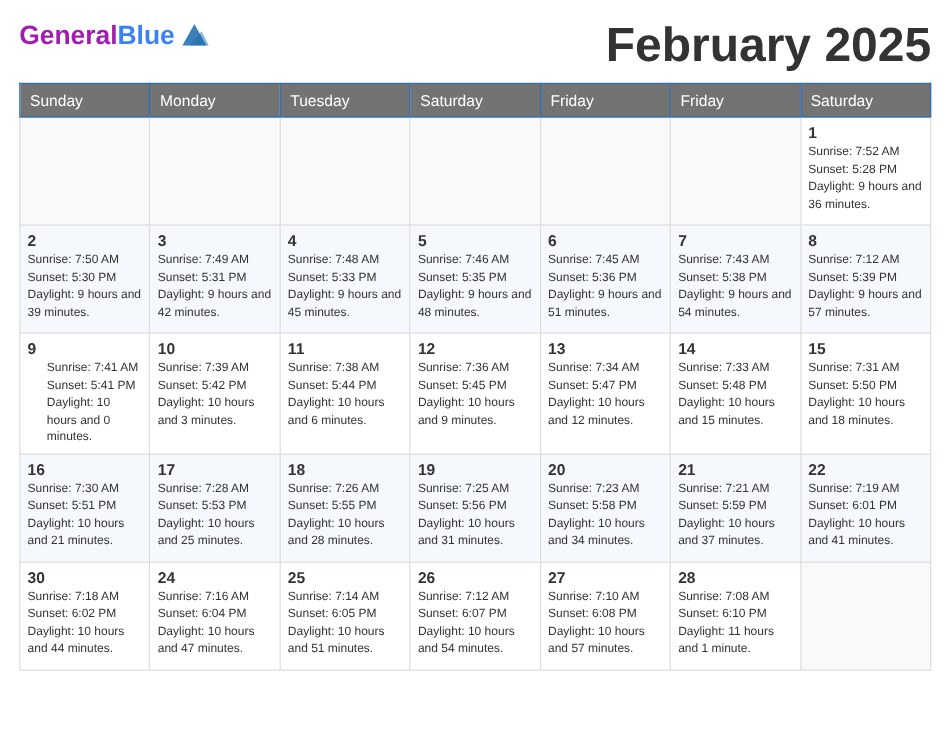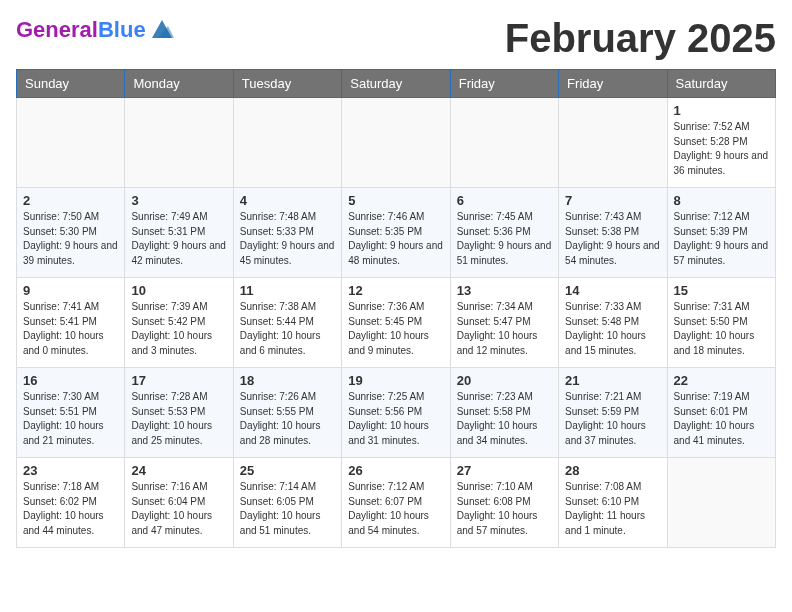--- a/index.html
+++ b/index.html
@@ -173,21 +173,21 @@
         <td>
           <span class="day-number">8</span>
           <div class="day-info" style="white-space: pre-line;">Sunrise: 7:12 AM
 Sunset: 5:39 PM
 Daylight: 9 hours and 57 minutes.</div>
         </td>
       </tr>
       <tr>
         <td>
           <span class="day-number">9</span>
-          <div class="day-info" style="white-space: pre-line;">Sunrise: 7:41 AM
+          <div class="day-info" style="white-space: pre-line; margin-left: 16px;">Sunrise: 7:41 AM
 Sunset: 5:41 PM
 Daylight: 10 hours and 0 minutes.</div>
         </td>
         <td>
           <span class="day-number">10</span>
           <div class="day-info" style="white-space: pre-line;">Sunrise: 7:39 AM
 Sunset: 5:42 PM
 Daylight: 10 hours and 3 minutes.</div>
         </td>
         <td>
@@ -260,21 +260,21 @@
         </td>
         <td>
           <span class="day-number">22</span>
           <div class="day-info" style="white-space: pre-line;">Sunrise: 7:19 AM
 Sunset: 6:01 PM
 Daylight: 10 hours and 41 minutes.</div>
         </td>
       </tr>
       <tr>
         <td>
-          <span class="day-number">23</span>
+          <span class="day-number">30</span>
           <div class="day-info" style="white-space: pre-line;">Sunrise: 7:18 AM
 Sunset: 6:02 PM
 Daylight: 10 hours and 44 minutes.</div>
         </td>
         <td>
           <span class="day-number">24</span>
           <div class="day-info" style="white-space: pre-line;">Sunrise: 7:16 AM
 Sunset: 6:04 PM
 Daylight: 10 hours and 47 minutes.</div>
         </td>

